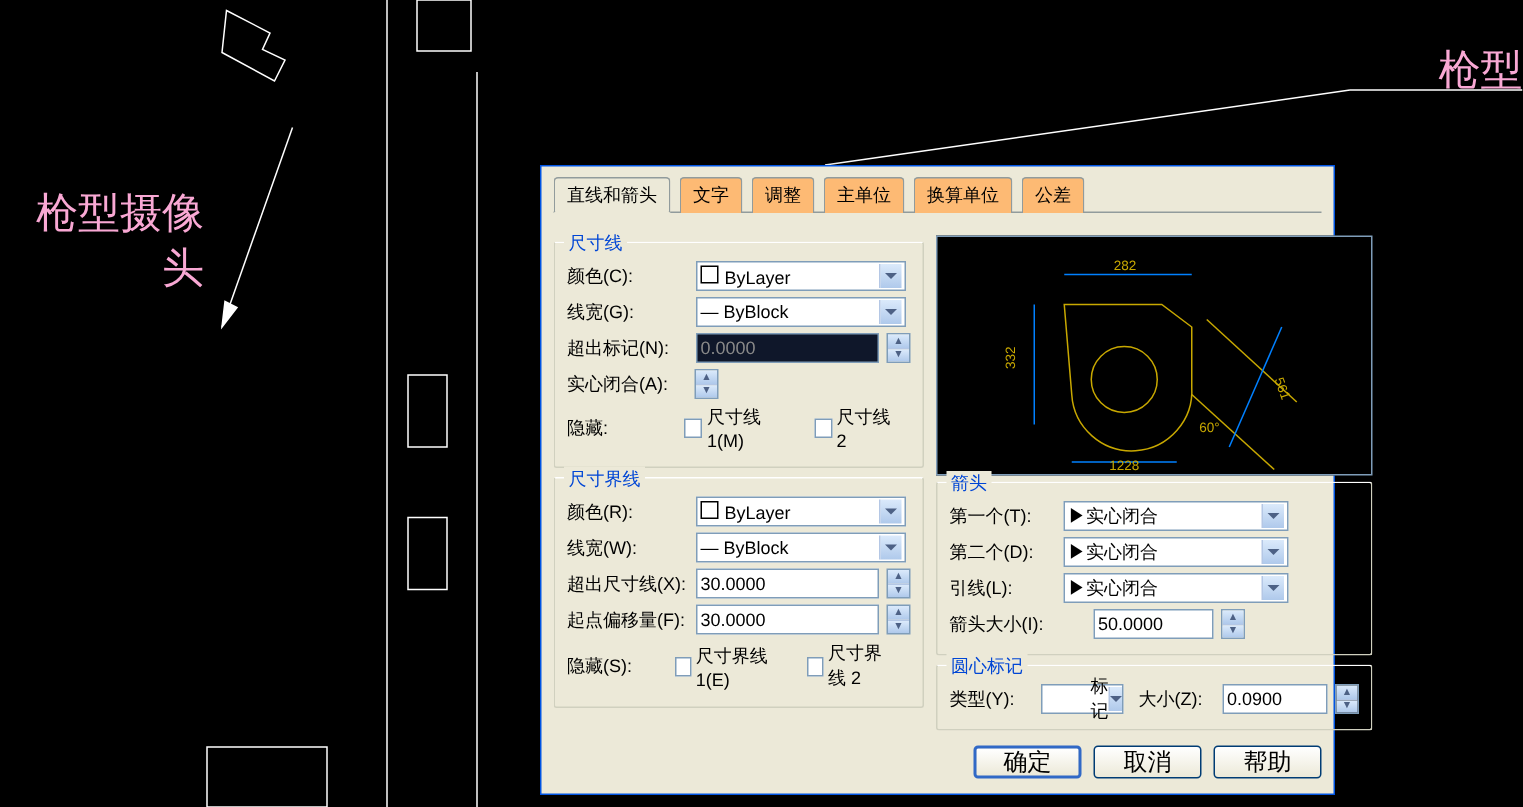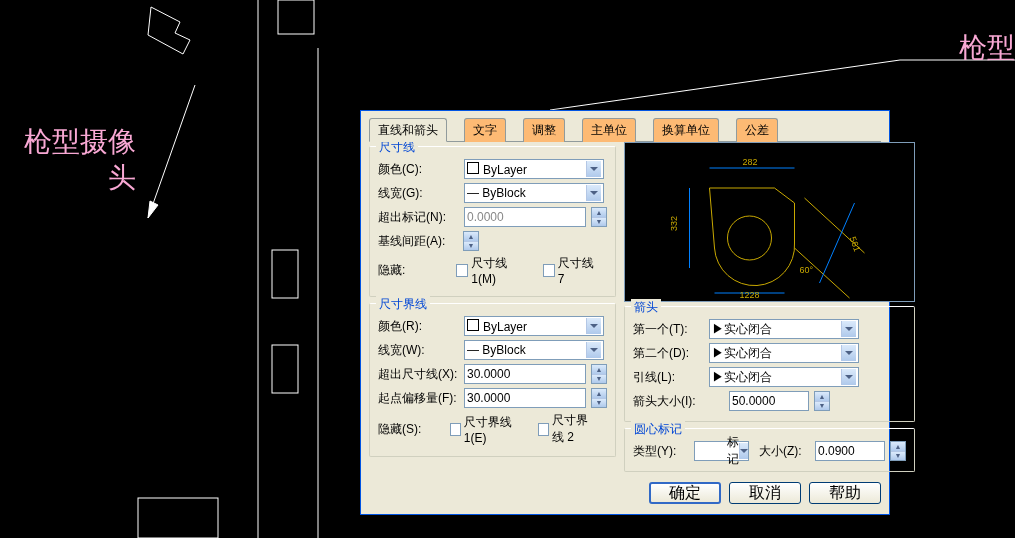--- a/index.html
+++ b/index.html
@@ -14,38 +14,38 @@
 .titlebar { height: 26px; background: linear-gradient(#0058E6,#3A8CF7 8%,#0054E3 40%,#0054E3 88%,#003DAE); display: flex; align-items: center; padding: 0 4px; color: #fff; font-size: 12px; }
 .titlebar .icon { width: 16px; height: 16px; margin-right: 4px; background:#2a6; display:inline-block; }
 .titlebar .title { flex: 1; font-weight: bold; }
 .tb-btn { width: 21px; height: 21px; margin-left: 2px; display:flex; align-items:center; justify-content:center; font-family: Arial; font-size: 12px; font-weight: bold; color:#fff; border:1px solid #fff; border-radius:3px; }
 .tb-help { background: linear-gradient(#7BA7E8,#3A6ECD); }
 .tb-close { background: linear-gradient(#F1A689,#D6542B); }
 
 .dlg-body { padding: 6px 8px 10px; font-size: 12px; }
 
 
-.tabs { border-bottom: 1px solid #919B9C; display: flex; gap: 15px; margin-bottom: 0; }
+.tabs { border-bottom: 1px solid #919B9C; display: flex; gap: 4px; margin-bottom: 15px; }
 .tab { padding: 3px 8px 2px; border: 1px solid #919B9C; border-bottom: none; background: #fdba74; position: relative; top: 1px; border-radius: 3px 3px 0 0; margin-right: 2px; cursor: default; }
 .tab.active { background: #ECE9D8; border-bottom: 1px solid #ECE9D8; z-index: 2; }
 
 
 .group { border: 1px solid #D0D0BF; border-top-color:#fff; margin: 4px 0 6px; padding: 8px 8px 6px; position: relative; border-radius: 2px; }
 .group-title { position: absolute; top: -8px; left: 6px; background: #ECE9D8; padding: 0 3px; color: #0046D5; font-size: 12px; }
 
 
 .row { display: flex; align-items: center; margin: 4px 0; gap: 6px; }
 .row label { width: 80px; color: #000; }
 .combo, .txt { height: 20px; border: 1px solid #7F9DB9; background: #fff; font-size: 12px; padding: 1px 2px; display: flex; align-items: center; justify-content: space-between; }
 .combo { width: 140px; }
 .combo .arrow { width: 15px; height: 16px; background: linear-gradient(#DBEAFB,#AFC9EB); border-left:1px solid #B4C7E5; display:flex; align-items:center; justify-content:center; }
 .combo .arrow::after { content:""; border: 4px solid transparent; border-top-color:#4D6185; margin-top:3px; }
 .combo .sw { width: 12px; height: 12px; border:1px solid #000; margin-right: 4px; display:inline-block;}
 .txt { width: 140px; }
-.txt.disabled { background: #ffffff; color: #888; }
+.txt.disabled { background: #0f172a; color: #888; }
 
 .chk { display: inline-flex; align-items: center; gap: 3px; margin-right: 8px; }
 .chk .box { width: 13px; height: 13px; border: 1px solid #7F9DB9; background:#fff; }
 
 
 .cols { display: flex; gap: 8px; }
 .col-left { width: 270px; }
 .col-right { flex: 1; }
 
 
@@ -129,35 +129,35 @@
             <label>超出标记(N):</label>
             <div class="txt disabled" style="width:122px">
                 <span>0.0000</span>
               </div>
             <div class="spin">
                 <div>▲</div>
                 <div>▼</div>
               </div>
           </div>
           <div class="row">
-            <label>基线间距(A):</label>
+            <label>实心闭合(A):</label>
             <div class="spin">
                 <div>▲</div>
                 <div>▼</div>
               </div>
           </div>
           <div class="row">
             <label>隐藏:</label>
             <span class="chk">
                 <span class="box"></span>
                 <span>尺寸线 1(M)</span>
               </span>
             <span class="chk">
                 <span class="box"></span>
-                <span>尺寸线 7</span>
+                <span>尺寸线 2</span>
               </span>
           </div>
         </div>
 
         <div class="group">
           <span class="group-title">尺寸界线</span>
           <div class="row">
             <label>颜色(R):</label>
             <div class="combo">
               <span><span class="sw" style="background:#fff"></span><span>ByLayer</span></span>

